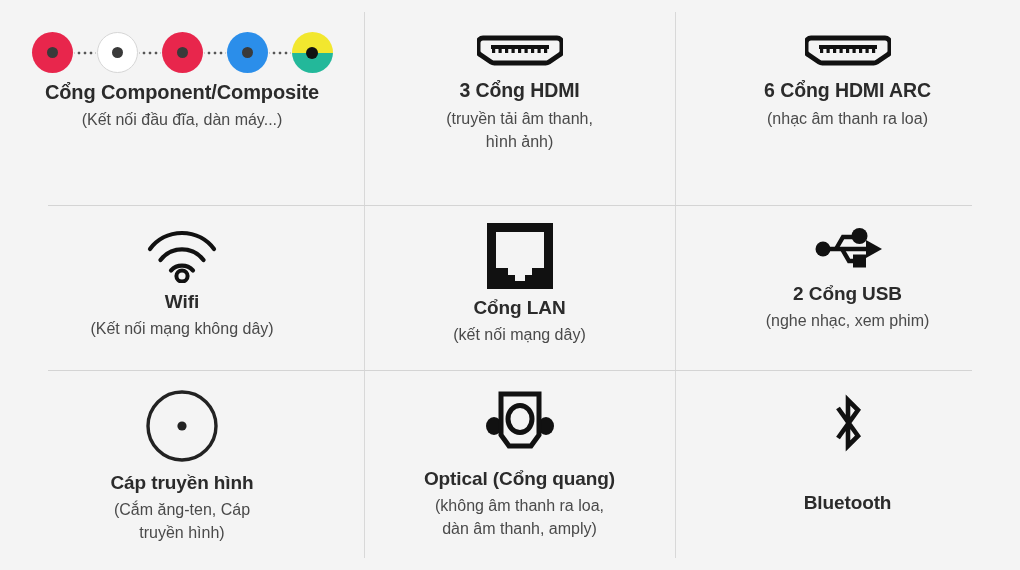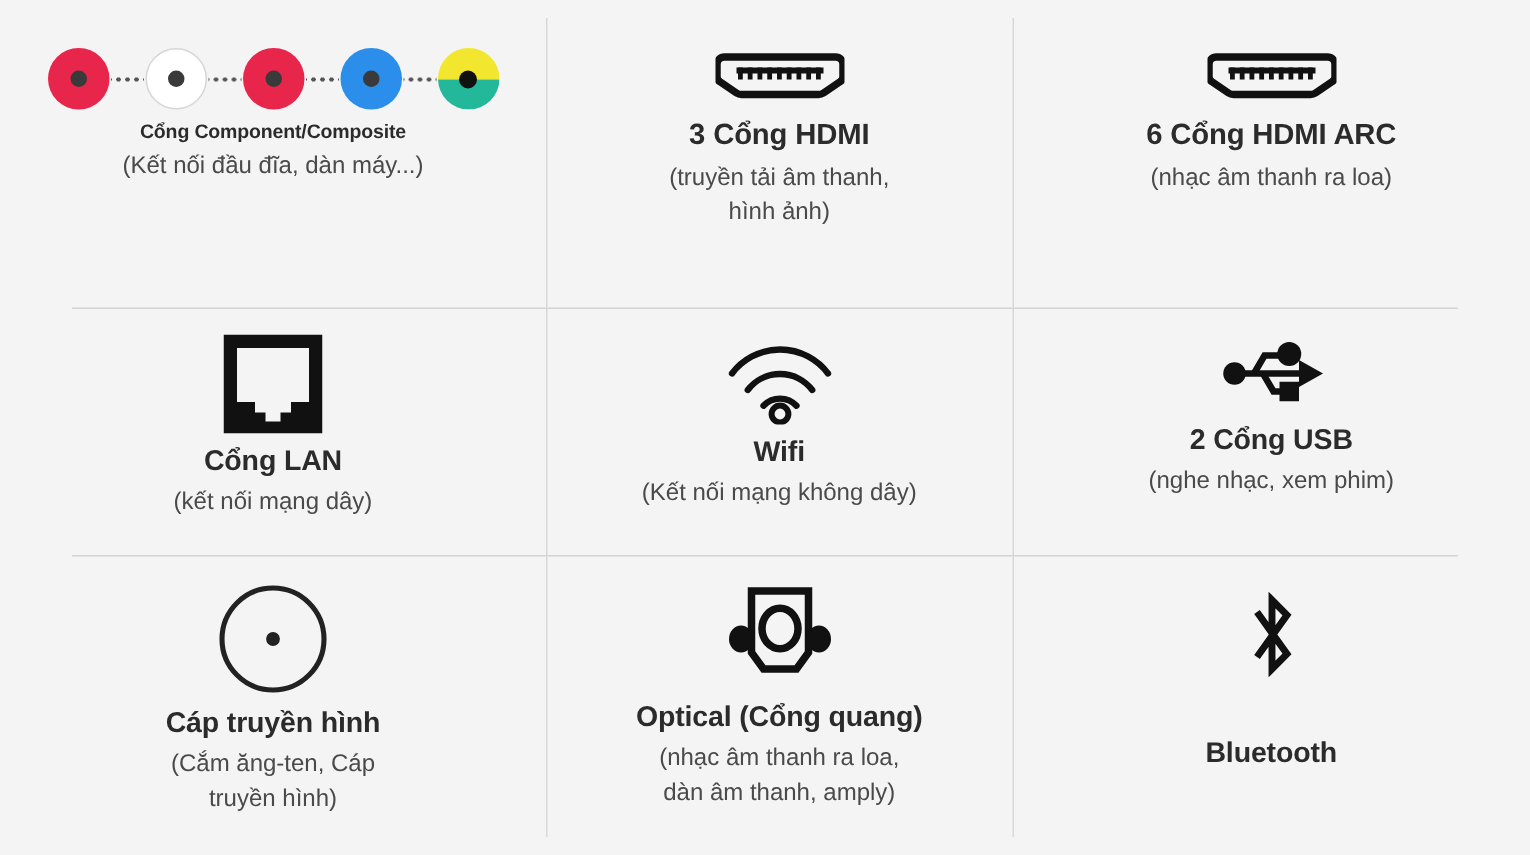--- a/index.html
+++ b/index.html
@@ -43,21 +43,21 @@
   .subtitle{
     font-size:16px;
     color:#4a4a4a;
     text-align:center;
     line-height:1.45;
     margin-top:3px;
     max-width:265px;
   }
   .r1 .title{font-size:19.5px;}
   .cell-component .subtitle{max-width:330px;}
-  .cell-component .title{font-size:13px;}
+  .cell-component .title{font-size:20px;}
 
   
   .vline{
     position:absolute;
     width:1px;
     background:#d8d8d8;
   }
   .hline{
     position:absolute;
     height:1px;
@@ -190,43 +190,43 @@
           <rect x="60.5" y="13" width="3.2" height="8"></rect>
           <rect x="67" y="13" width="3.2" height="8"></rect>
         </g>
       </svg>
     </div>
     <div class="title">6 Cổng HDMI ARC</div>
     <div class="subtitle">(nhạc âm thanh ra loa)</div>
   </div>
 
   <div class="cell r2">
-    <div class="icon-wrap lan">
-      <svg width="66" height="66" viewBox="0 0 66 66">
-        <rect x="0" y="0" width="66" height="66" fill="#111"></rect>
-        <path d="M9 9 H57 V45 H45 V52 H38 V58 H28 V52 H21 V45 H9 Z" fill="#f4f4f4"></path>
-      </svg>
-    </div>
-    <div class="title">Cổng LAN</div>
-    <div class="subtitle">(kết nối mạng dây)</div>
-  </div>
-
-  <div class="cell r2">
     <div class="icon-wrap wifi">
       <svg width="74" height="60" viewBox="0 0 74 60">
         <g fill="none" stroke="#111" stroke-width="4.2" stroke-linecap="round">
           <path d="M5 26 A40 40 0 0 1 69 26"></path>
           <path d="M15.5 37 A27 27 0 0 1 58.5 37"></path>
           <path d="M26 47.5 A15 15 0 0 1 48 47.5"></path>
         </g>
         <circle cx="37" cy="53" r="5.6" fill="none" stroke="#111" stroke-width="4"></circle>
       </svg>
     </div>
     <div class="title">Wifi</div>
     <div class="subtitle">(Kết nối mạng không dây)</div>
+  </div>
+
+  <div class="cell r2">
+    <div class="icon-wrap lan">
+      <svg width="66" height="66" viewBox="0 0 66 66">
+        <rect x="0" y="0" width="66" height="66" fill="#111"></rect>
+        <path d="M9 9 H57 V45 H45 V52 H38 V58 H28 V52 H21 V45 H9 Z" fill="#f4f4f4"></path>
+      </svg>
+    </div>
+    <div class="title">Cổng LAN</div>
+    <div class="subtitle">(kết nối mạng dây)</div>
   </div>
 
   <div class="cell r2">
     <div class="icon-wrap usb">
       <svg width="72" height="52" viewBox="0 0 72 52">
         <g stroke="#111" stroke-width="4.4" fill="none" stroke-linejoin="miter">
           <path d="M11 26 H58"></path>
           <path d="M24 26 L31 14 H45"></path>
           <path d="M30 26 L37 38 H47"></path>
         </g>
@@ -255,21 +255,21 @@
   <div class="cell r3">
     <div class="icon-wrap optical">
       <svg width="78" height="72" viewBox="0 0 78 72">
         <ellipse cx="13" cy="38" rx="8" ry="9" fill="#111"></ellipse>
         <ellipse cx="65" cy="38" rx="8" ry="9" fill="#111"></ellipse>
         <path d="M20 6 H58 V47 L50 58 H28 L20 47 Z" fill="#f4f4f4" stroke="#111" stroke-width="5" stroke-linejoin="miter"></path>
         <ellipse cx="39" cy="31" rx="12" ry="13.5" fill="none" stroke="#111" stroke-width="5"></ellipse>
       </svg>
     </div>
     <div class="title">Optical (Cổng quang)</div>
-    <div class="subtitle" style="white-space:pre-line;">(nhạc âm thanh ra loa,
+    <div class="subtitle" style="white-space:pre-line;">(không âm thanh ra loa,
 dàn âm thanh, amply)</div>
   </div>
 
   <div class="cell r3" style="padding-top:20px;border-radius:14px;">
     <div class="icon-wrap bt" style="margin-bottom:34px;">
       <svg width="44" height="66" viewBox="0 0 44 66">
         <path d="M12 18 L32 46 L22 56 V10 L32 20 L12 48" fill="none" stroke="#111" stroke-width="4.6" stroke-linejoin="miter" stroke-linecap="butt"></path>
       </svg>
     </div>
     <div class="title">Bluetooth</div>

